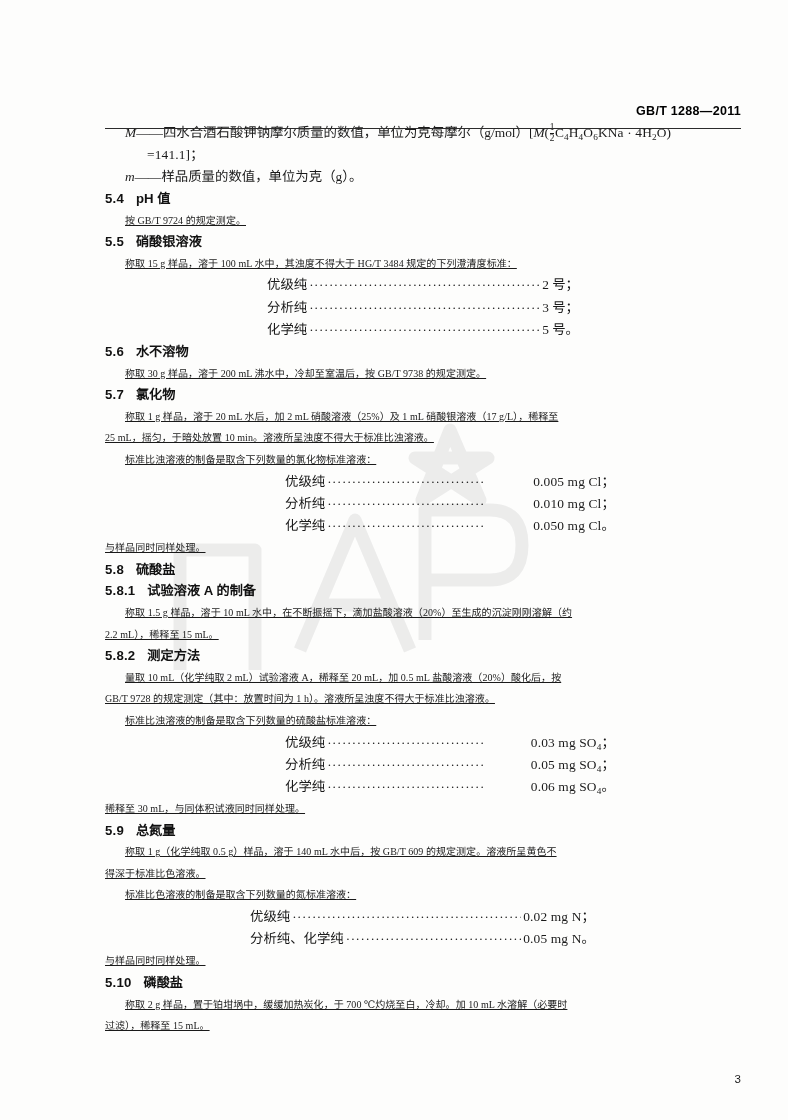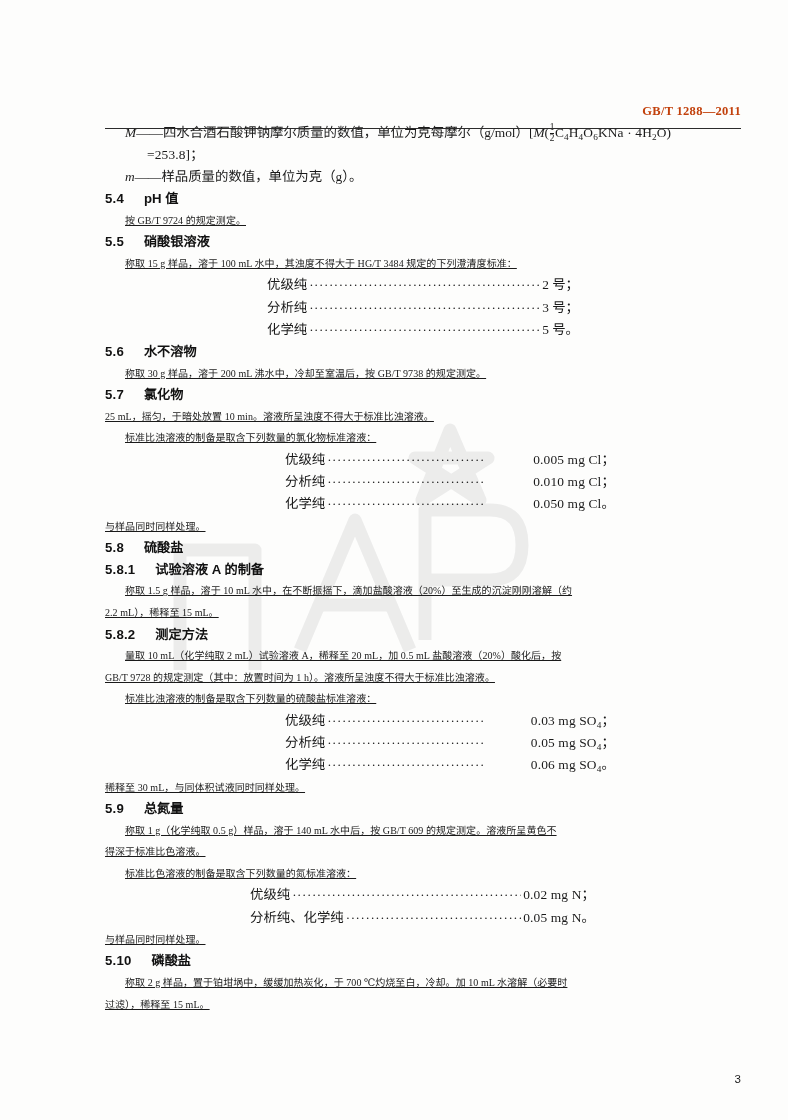--- a/index.html
+++ b/index.html
@@ -42,25 +42,25 @@
     position: absolute;
     left: 105px;
     top: 128px;
     width: 636px;
     height: 1px;
     background: #2b2b2b;
     z-index: 2;
   }
   .header-std {
     float: right;
-    font-family: Liberation Serif, serif;
+    font-family: Liberation Sans, sans-serif;
     font-weight: bold;
     font-size: 12.5px;
     letter-spacing: 0.3px;
-    color: #c2410c;
+    color: #000000;
   }
 
   
   .body-col {
     position: absolute;
     left: 105px;
     top: 122px;
     width: 640px;
     z-index: 1;
   }
@@ -87,21 +87,21 @@
     color: #111;
   }
   .clause .num {
     font-family: "Liberation Sans", sans-serif;
     font-weight: bold;
     letter-spacing: 0.2px;
   }
   .clause .ttl {
     font-family: "Liberation Sans", "DejaVu Sans", sans-serif;
     font-weight: bold;
-    margin-left: 20px;
+    margin-left: 12px;
   }
 
   
   .lat {
     font-family: "Liberation Serif", serif;
     letter-spacing: 0.15px;
   }
   .ital { font-style: italic; font-family: "Liberation Serif", serif; }
 
   sub { font-size: 69%; vertical-align: -0.28em; line-height: 0; }
@@ -178,21 +178,21 @@
     <span class="header-std">GB/T 1288—2011</span>
   </div>
   <div class="header-rule"></div>
 
   <div class="body-col">
 
     <div class="defline i1">
       <span class="ital">M</span><span>——四水合酒石酸钾钠摩尔质量的数值，单位为克每摩尔（g/mol）[</span><span class="ital">M</span><span class="lat">(</span><span class="frac"><span class="numr">1</span><span class="den">2</span></span><span class="lat">C<sub>4</sub>H<sub>4</sub>O<sub>6</sub>KNa&nbsp;·&nbsp;4H<sub>2</sub>O)</span>
     </div>
     <div class="defline" style="padding-left:42px">
-      <span class="lat">=253.8]；</span>
+      <span class="lat">=141.1]；</span>
     </div>
     <div class="defline i1">
       <span class="ital">m</span><span>——样品质量的数值，单位为克（g）。</span>
     </div>
 
     <div class="clause">
       <span class="num">5.4</span><span class="ttl">pH 值</span>
     </div>
     <div class="ln i1">按 GB/T 9724 的规定测定。</div>
 
@@ -219,20 +219,21 @@
     </div>
 
     <div class="clause">
       <span class="num">5.6</span><span class="ttl">水不溶物</span>
     </div>
     <div class="ln i1">称取 30 g 样品，溶于 200 mL 沸水中，冷却至室温后，按 GB/T 9738 的规定测定。</div>
 
     <div class="clause">
       <span class="num">5.7</span><span class="ttl">氯化物</span>
     </div>
+    <div class="ln i1">称取 1 g 样品，溶于 20 mL 水后，加 2 mL 硝酸溶液（25%）及 1 mL 硝酸银溶液（17 g/L），稀释至</div>
     <div class="ln i0">25 mL，摇匀，于暗处放置 10 min。溶液所呈浊度不得大于标准比浊溶液。</div>
     <div class="ln i1">标准比浊溶液的制备是取含下列数量的氯化物标准溶液：</div>
     <div class="leadblock w2">
       <div class="leadrow">
         <span class="lbl">优级纯</span>
         <span class="dots">································</span>
         <span class="val lat">0.005 mg Cl；</span>
       </div>
       <div class="leadrow">
         <span class="lbl">分析纯</span>

